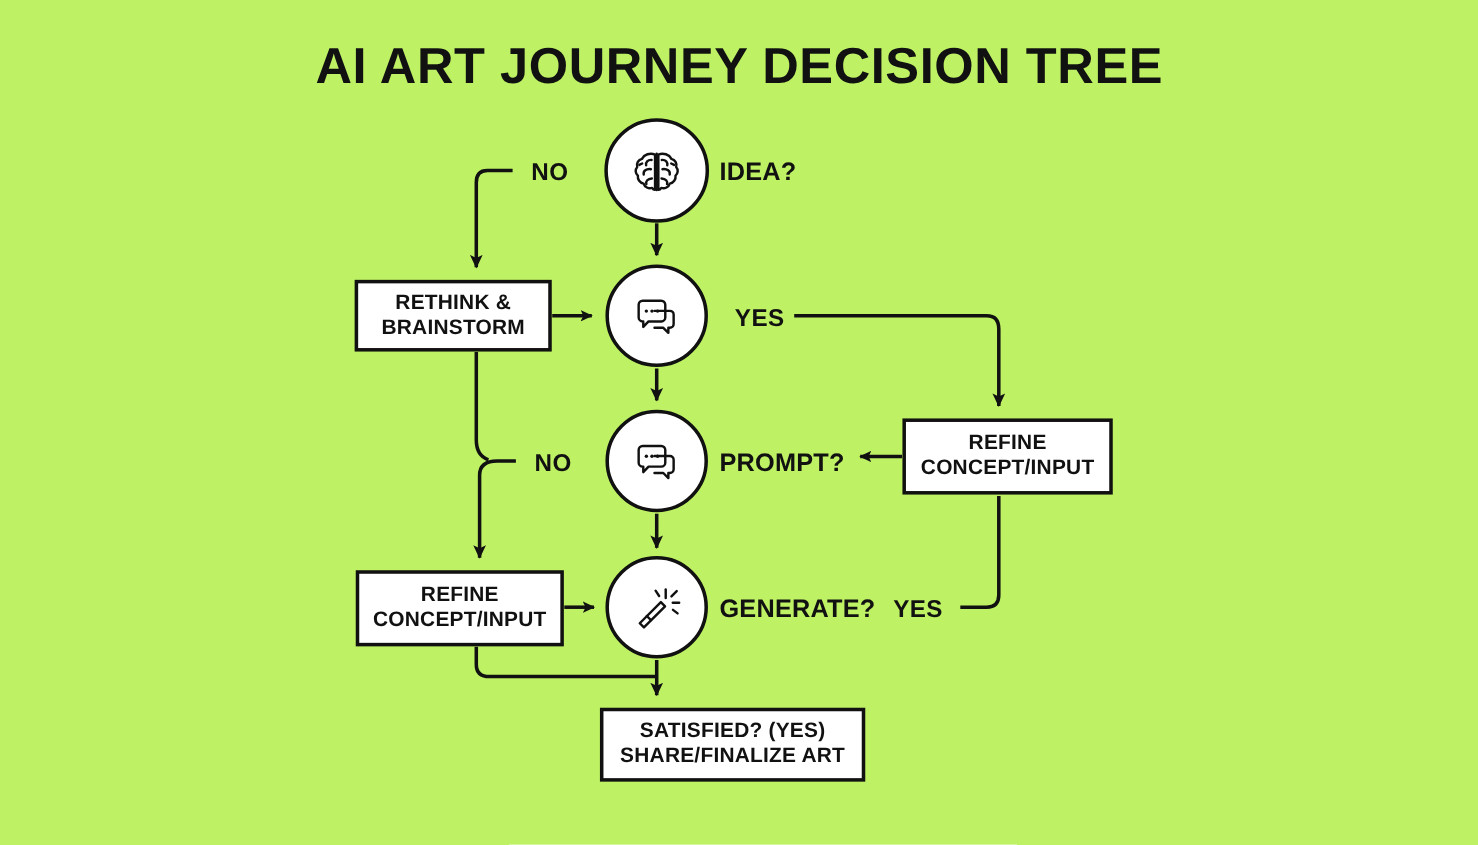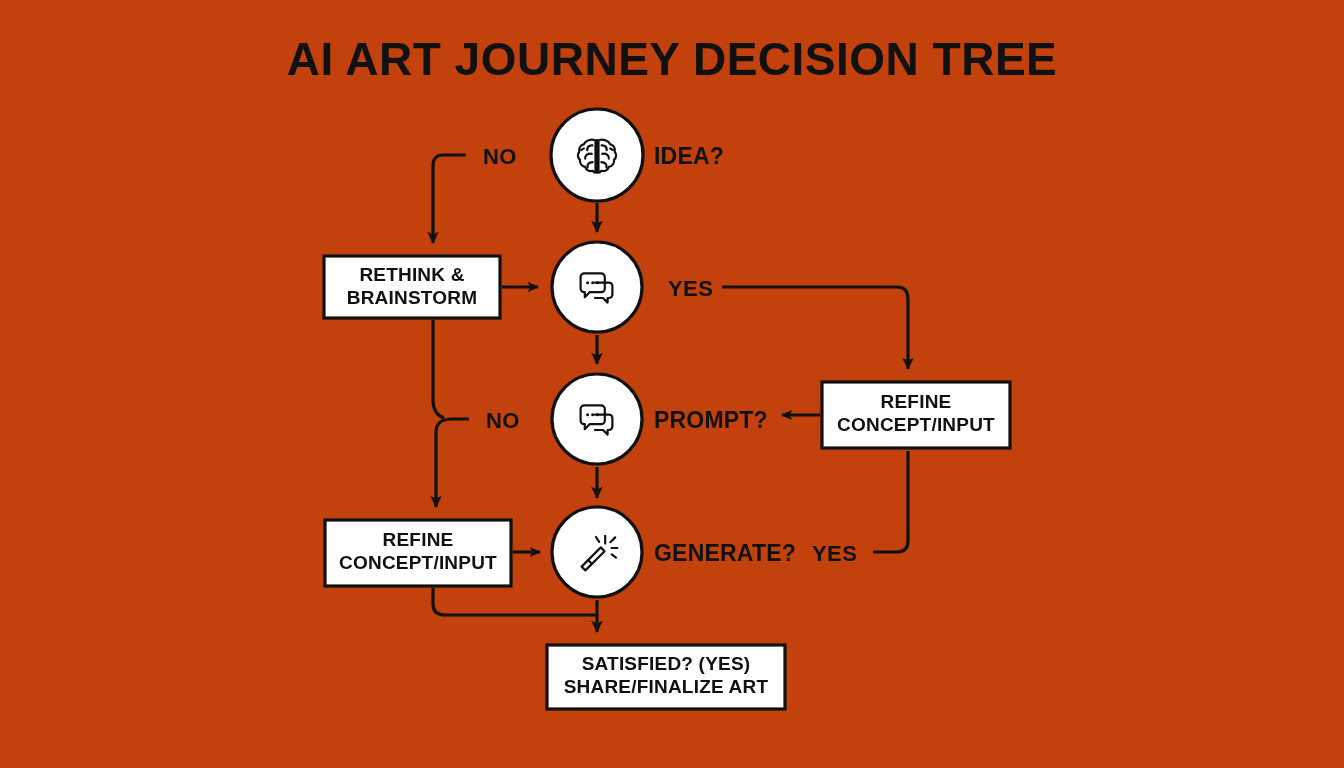--- a/index.html
+++ b/index.html
@@ -11,21 +11,21 @@
     background: #fcfcfd;
   }
   body {
     font-family: "Liberation Sans", sans-serif;
     color: #111111;
   }
   #canvas {
     position: relative;
     width: 1344px;
     height: 768px;
-    background: #c2410c;
+    background: #bef264;
   }
   svg#diagram {
     position: absolute;
     top: 0; left: 0;
     width: 1344px;
     height: 768px;
     display: block;
   }
   .page-title {
     font-weight: bold;

